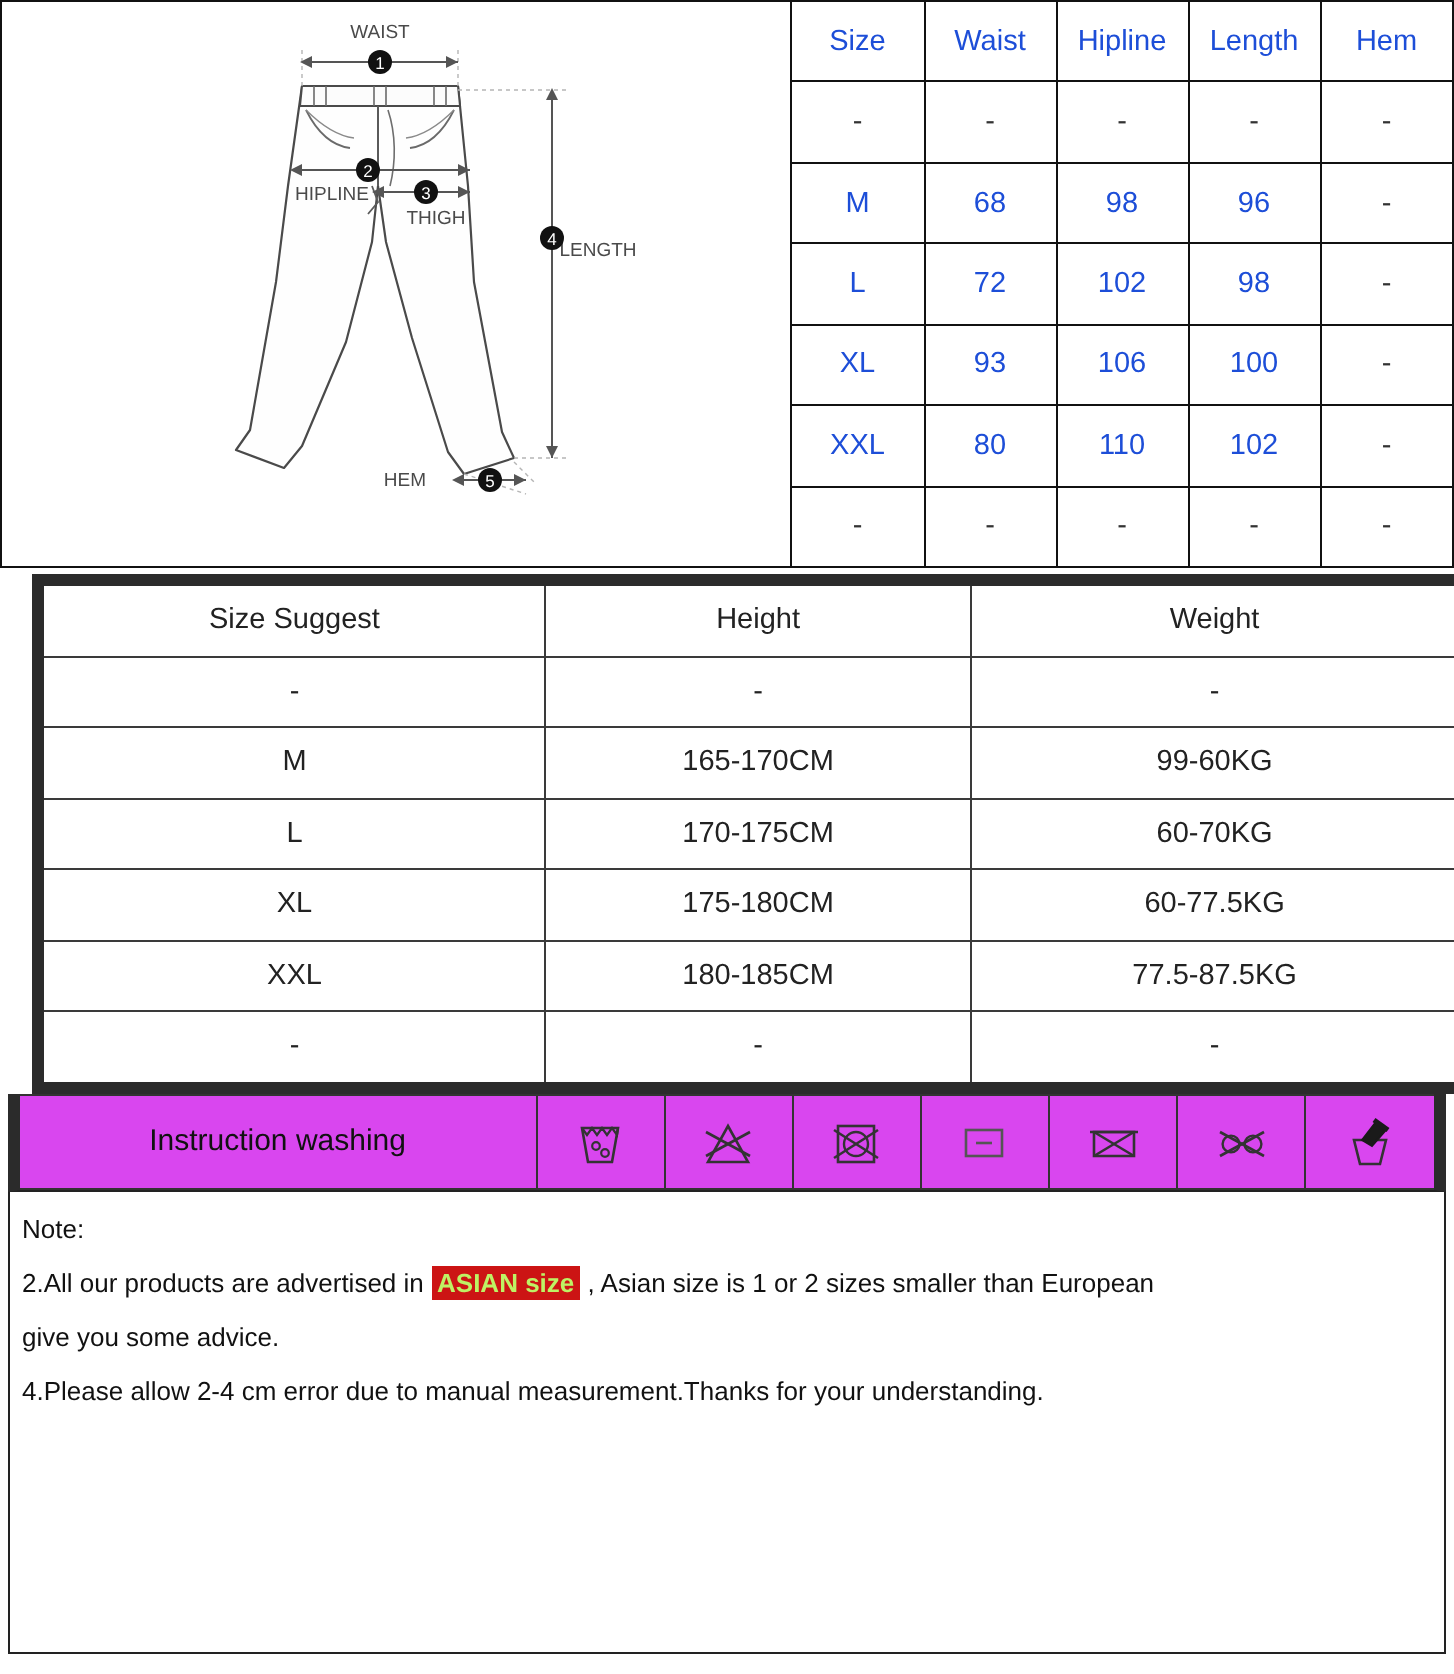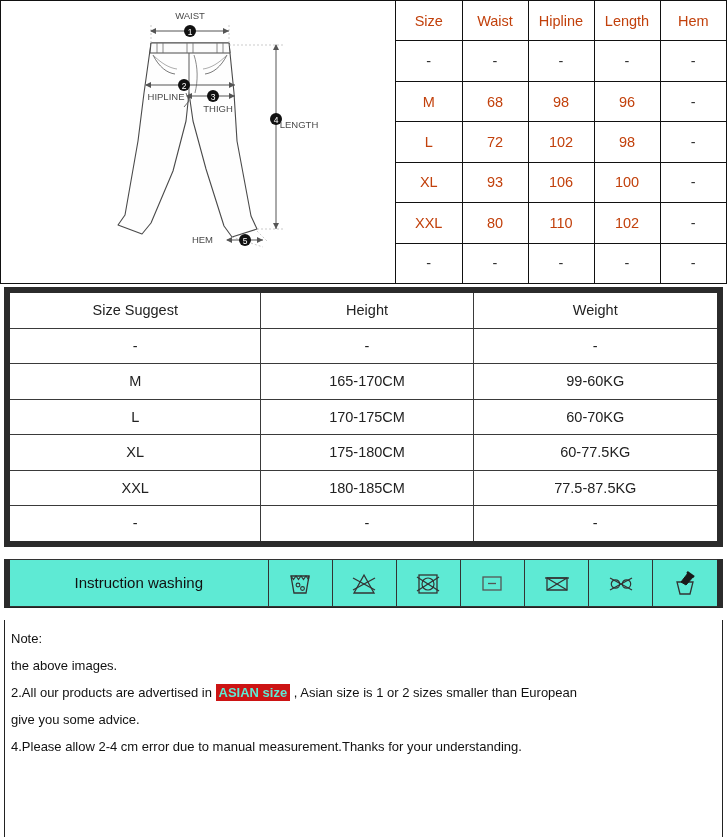--- a/index.html
+++ b/index.html
@@ -57,41 +57,41 @@
     border-collapse: collapse;
     width: 100%;
     height: 100%;
     table-layout: fixed;
   }
   table.meas td {
     border: 1px solid #111;
     text-align: center;
     vertical-align: middle;
     font-size: 14.5px;
-    color: #c2410c;
+    color: #1d4ed8;
     padding: 0;
     height: 39px;
   }
   table.meas tr:first-child td {
     font-size: 14.5px;
   }
   table.meas td.dash {
     color: #333;
   }
   table.meas tr td:first-child { border-left: none; }
   table.meas tr td:last-child  { border-right: none; }
   table.meas tr:first-child td { border-top: none; }
   table.meas tr:last-child td  { border-bottom: none; }
 
   
   .suggest-wrap {
     position: relative;
     width: 727px;
     box-sizing: border-box;
-    padding: 0 4px;
+    padding: 0 16px;
   }
   .suggest-border {
     border: 6px solid #2b2b2b;
     box-sizing: border-box;
     width: 719px;
     margin: 3px auto 0 auto;
     background: #fff;
   }
   table.suggest {
     border-collapse: collapse;
@@ -108,26 +108,26 @@
     padding: 0;
   }
   table.suggest tr td:first-child { border-left: none; }
   table.suggest tr td:last-child  { border-right: none; }
   table.suggest tr:first-child td { border-top: none; }
   table.suggest tr:last-child td  { border-bottom: none; }
 
   
   .wash-wrap {
     width: 719px;
-    margin: 12px auto;
+    margin: 0 auto;
     box-sizing: border-box;
     border-left: 6px solid #2b2b2b;
     border-right: 6px solid #2b2b2b;
     border-bottom: 1px solid #222;
-    background: #5eead4;
+    background: #d946ef;
   }
   table.wash {
     border-collapse: collapse;
     width: 100%;
     table-layout: fixed;
   }
   table.wash td {
     border: 1px solid #333;
     height: 46px;
     text-align: center;
@@ -159,21 +159,21 @@
     height: 231px;
   }
   .note-line {
     font-size: 13px;
     line-height: 27px;
     color: #111;
     white-space: nowrap;
   }
   .hl {
     background: #cc1414;
-    color: #5eead4;
+    color: #bef264;
     font-weight: bold;
     padding: 1px 3px;
   }
 </style>
 </head>
 <body>
 
 <div id="page">
 
   <div class="top-section">
@@ -432,21 +432,20 @@
               <path d="M19,6 L26,11" stroke="#1a1a1a" stroke-width="2.5"></path>
             </svg>
           </td>
         </tr>
       </tbody>
     </table>
   </div>
 
   <div class="note-box">
     <div class="note-line">Note:</div>
-    <div class="note-line">the above images.</div>
     <div class="note-line">
       <span>2.All our products are advertised in</span>
       <span class="hl">ASIAN size</span>
       <span>, Asian size is 1 or 2 sizes smaller than European</span>
     </div>
     <div class="note-line">give you some advice.</div>
     <div class="note-line">4.Please allow 2-4 cm error due to manual measurement.Thanks for your understanding.</div>
   </div>
 
 </div>

